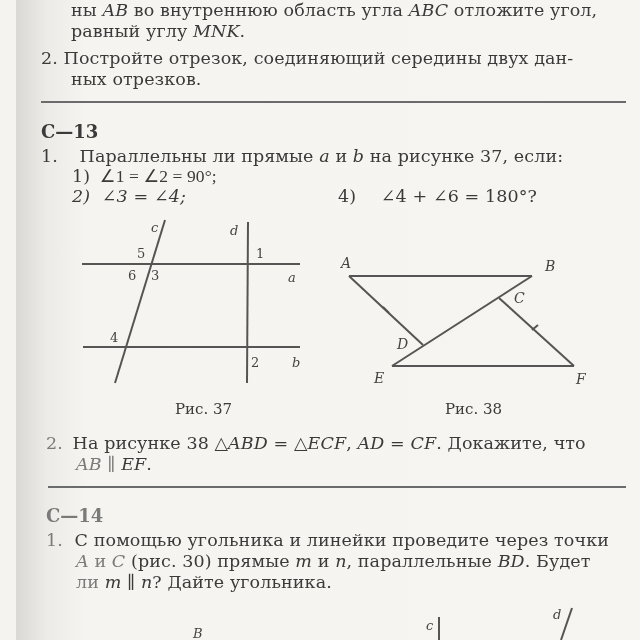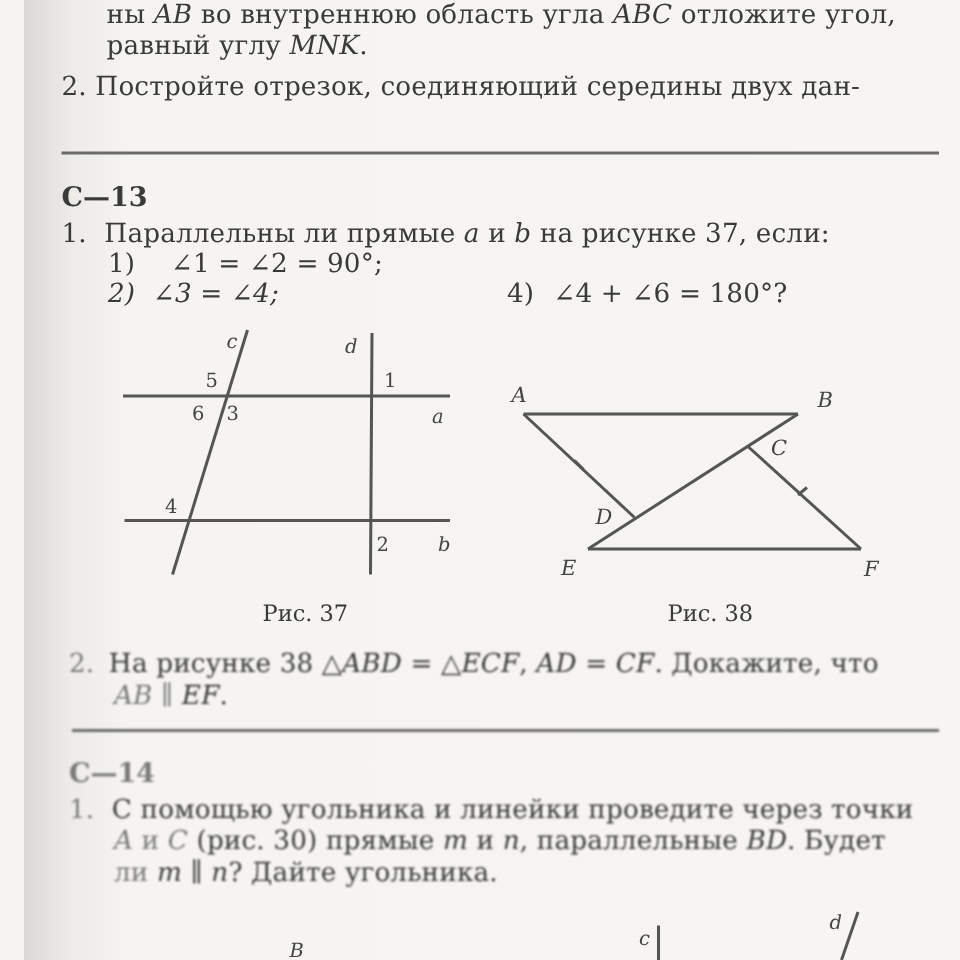--- a/index.html
+++ b/index.html
@@ -34,39 +34,42 @@
   <div class="line" style="left:55px; top:0px;">
     <span>ны </span><span class="it">AB</span><span> во внутреннюю область угла </span><span class="it">ABC</span><span> отложите угол,</span>
   </div>
   <div class="line" style="left:55px; top:21px;">
     <span>равный углу </span><span class="it">MNK</span><span>.</span>
   </div>
   <div class="line" style="left:25px; top:48px;">
     <span>2.</span>
     <span>Постройте отрезок, соединяющий середины двух дан-</span>
   </div>
+  <div class="line" style="left:55px; top:69px;">
+    <span>ных отрезков.</span>
+  </div>
   <div class="rule" style="top:101px;"></div>
 
   <div class="heading" style="left:25px; top:121px;text-align:right;">С—13</div>
 
   <div class="line" style="left:25px; top:146px;">
     <span>1.</span>
-    <span style="margin-left:6px;">Параллельны ли прямые </span><span class="it">a</span><span> и </span><span class="it">b</span><span> на рисунке 37, если:</span>
+    <span style="margin-left:16px;">Параллельны ли прямые </span><span class="it">a</span><span> и </span><span class="it">b</span><span> на рисунке 37, если:</span>
   </div>
   <div class="line" style="left:56px; top:166px;">
     <span>1)</span>
-    <span style="margin-left:18px;">∠1 = ∠2 = 90°;</span>
+    <span style="margin-left:4px;font-family:Liberation Serif, serif;">∠1 = ∠2 = 90°;</span>
   </div>
   <div class="line" style="left:56px; top:186px;font-style:italic;">
     <span>2)</span>
     <span style="margin-left:6px;">∠3 = ∠4;</span>
   </div>
   <div class="line" style="left:322px; top:186px;">
     <span>4)</span>
-    <span style="margin-left:7px;">∠4 + ∠6 = 180°?</span>
+    <span style="margin-left:19px;">∠4 + ∠6 = 180°?</span>
   </div>
 
   <svg style="position:absolute; left:0; top:0;" width="640" height="640">
     <g stroke="#555" stroke-width="2" fill="none">
       <line x1="66" y1="264" x2="284" y2="264"></line>
       <line x1="67" y1="347" x2="284" y2="347"></line>
       <line x1="149" y1="220" x2="99" y2="383"></line>
       <line x1="232" y1="222" x2="231" y2="383"></line>
     </g>
     <g font-size="13">

